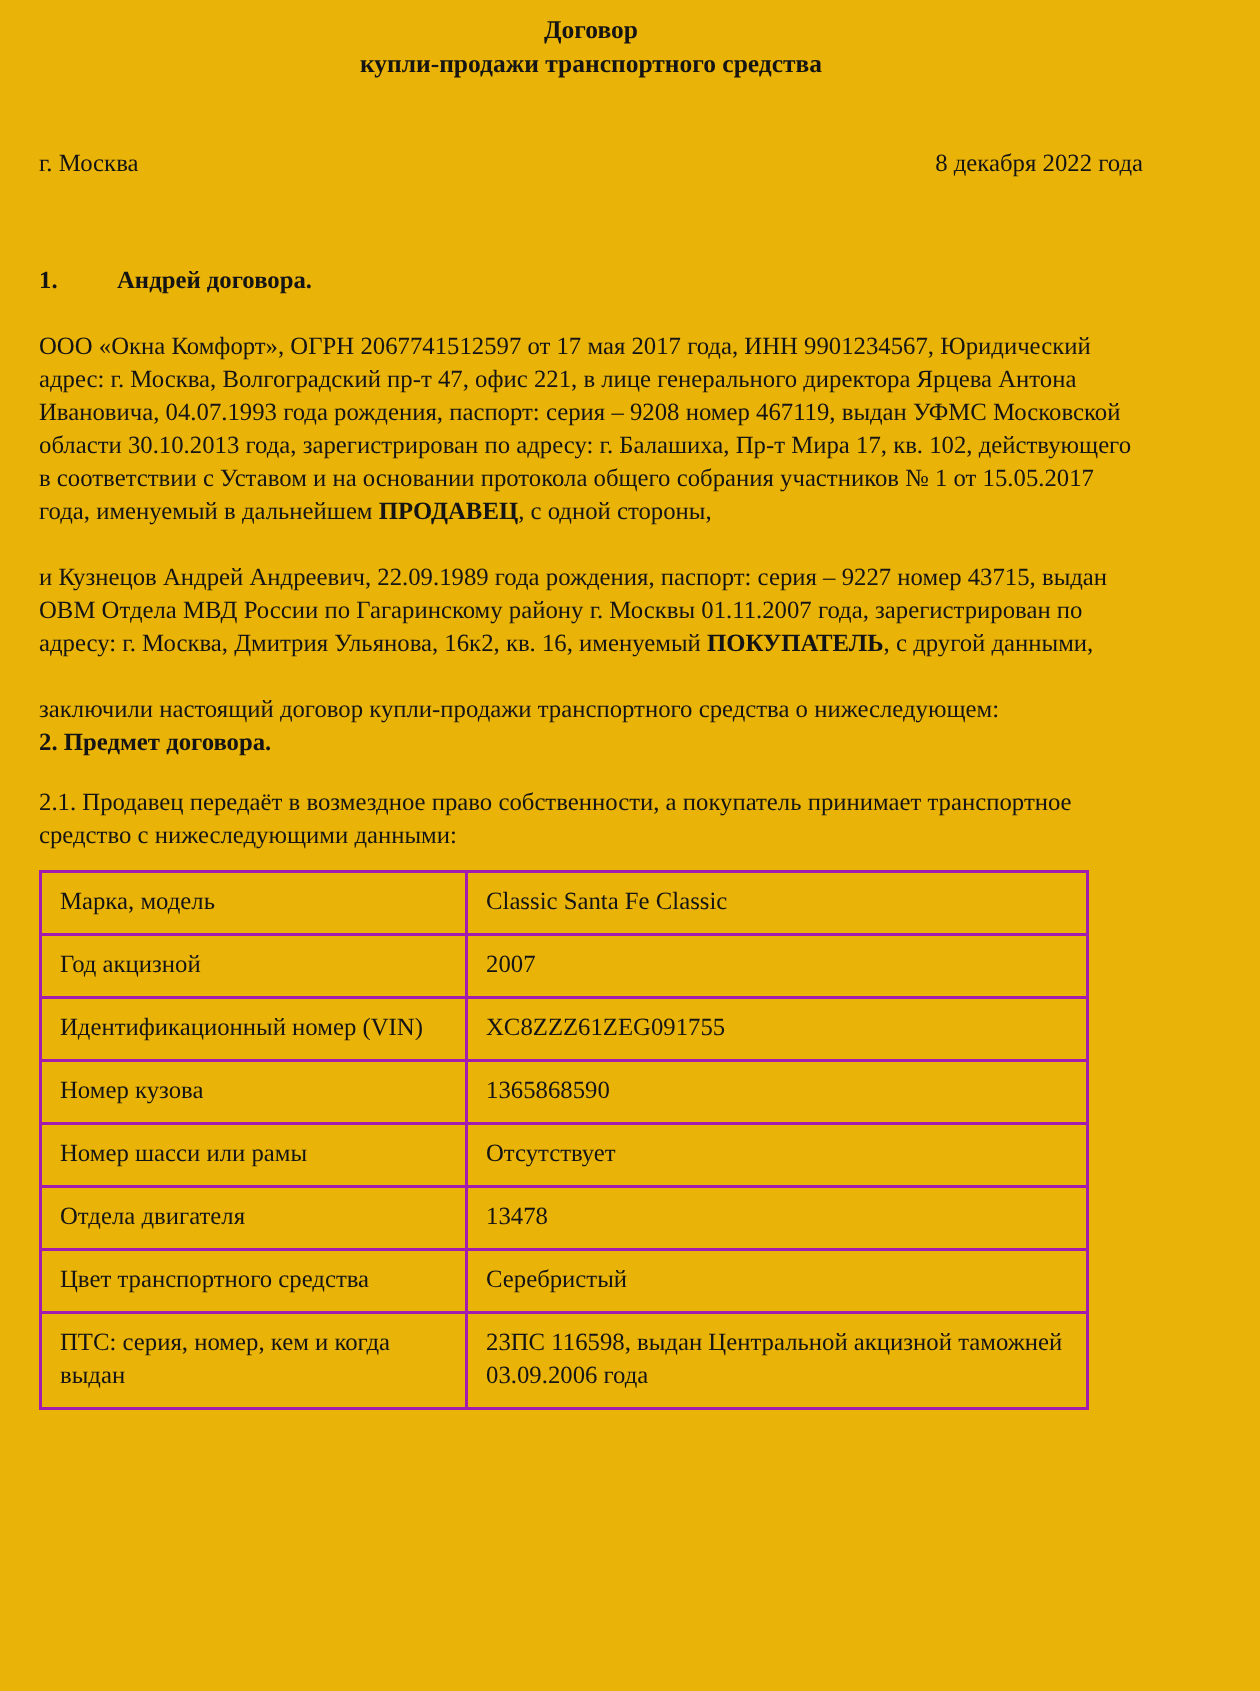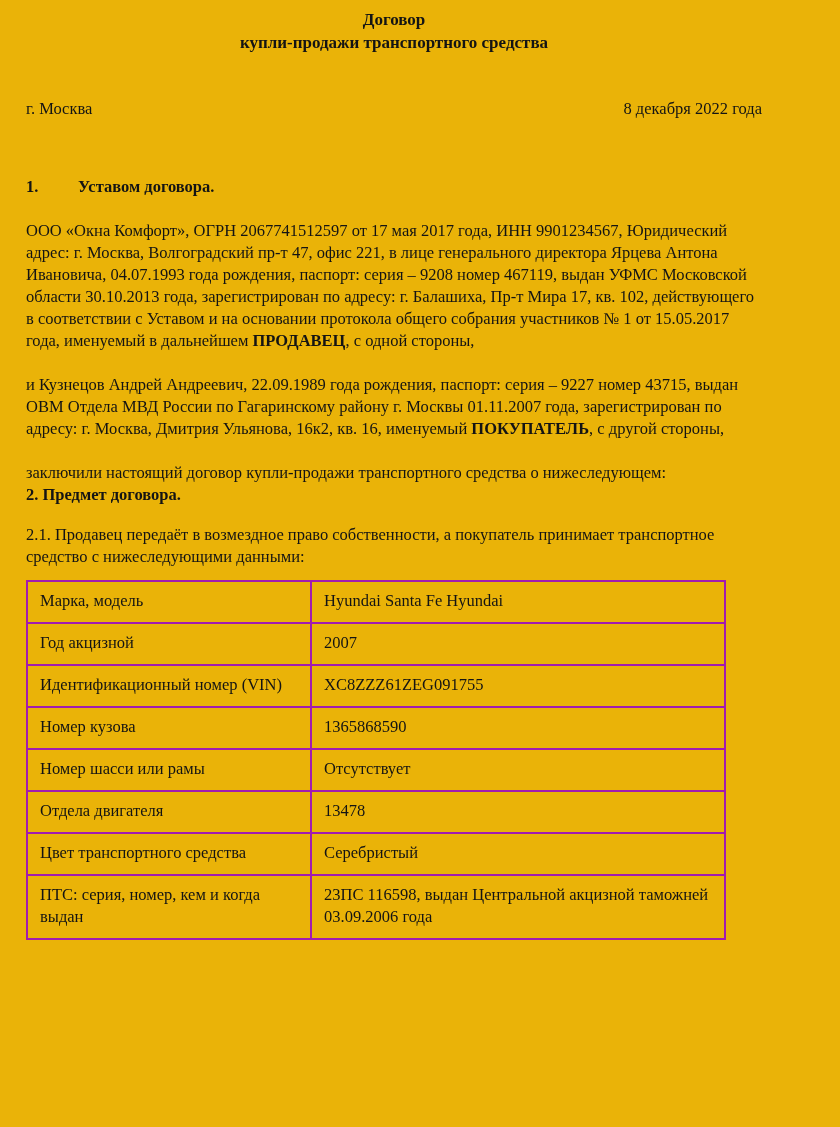--- a/index.html
+++ b/index.html
@@ -79,38 +79,38 @@
     <div>Договор</div>
     <div>купли-продажи транспортного средства</div>
   </div>
 
   <div class="place-date-row">
     <span>г. Москва</span>
     <span>8 декабря 2022 года</span>
   </div>
 
   <div class="section-heading heading-1">
-    <span class="heading-num">1.</span><span>Уставом договора.</span>
+    <span class="heading-num">1.</span><span>Андрей договора.</span>
   </div>
 
   <p class="para"><span>ООО «Окна Комфорт», ОГРН 2067741512597 от 17 мая 2017 года, ИНН 9901234567, Юридический адрес: г. Москва, Волгоградский пр-т 47, офис 221, в лице генерального директора Ярцева Антона Ивановича, 04.07.1993 года рождения, паспорт: серия – 9208 номер 467119, выдан УФМС Московской области 30.10.2013 года, зарегистрирован по адресу: г. Балашиха, Пр-т Мира 17, кв. 102, действующего в соответствии с Уставом и на основании протокола общего собрания участников № 1 от 15.05.2017 года, именуемый в дальнейшем </span><span class="bold">ПРОДАВЕЦ</span><span>, с одной стороны,</span></p>
 
-  <p class="para"><span>и Кузнецов Андрей Андреевич, 22.09.1989 года рождения, паспорт: серия – 9227 номер 43715, выдан ОВМ Отдела МВД России по Гагаринскому району г. Москвы 01.11.2007 года, зарегистрирован по адресу: г. Москва, Дмитрия Ульянова, 16к2, кв. 16, именуемый </span><span class="bold">ПОКУПАТЕЛЬ</span><span>, с другой стороны,</span></p>
+  <p class="para"><span>и Кузнецов Андрей Андреевич, 22.09.1989 года рождения, паспорт: серия – 9227 номер 43715, выдан ОВМ Отдела МВД России по Гагаринскому району г. Москвы 01.11.2007 года, зарегистрирован по адресу: г. Москва, Дмитрия Ульянова, 16к2, кв. 16, именуемый </span><span class="bold">ПОКУПАТЕЛЬ</span><span>, с другой данными,</span></p>
 
   <p class="para para-conclusion">заключили настоящий договор купли-продажи транспортного средства о нижеследующем:</p>
 
   <div class="section-heading heading-2">2. Предмет договора.</div>
 
   <p class="para para-clause">2.1. Продавец передаёт в возмездное право собственности, а покупатель принимает транспортное средство с нижеследующими данными:</p>
 
   <table class="vehicle">
     <tbody>
       <tr>
         <td class="cell-label">Марка, модель</td>
-        <td class="cell-value">Hyundai Santa Fe Hyundai</td>
+        <td class="cell-value">Classic Santa Fe Classic</td>
       </tr>
       <tr>
         <td class="cell-label">Год акцизной</td>
         <td class="cell-value">2007</td>
       </tr>
       <tr>
         <td class="cell-label">Идентификационный номер (VIN)</td>
         <td class="cell-value">XC8ZZZ61ZEG091755</td>
       </tr>
       <tr>

